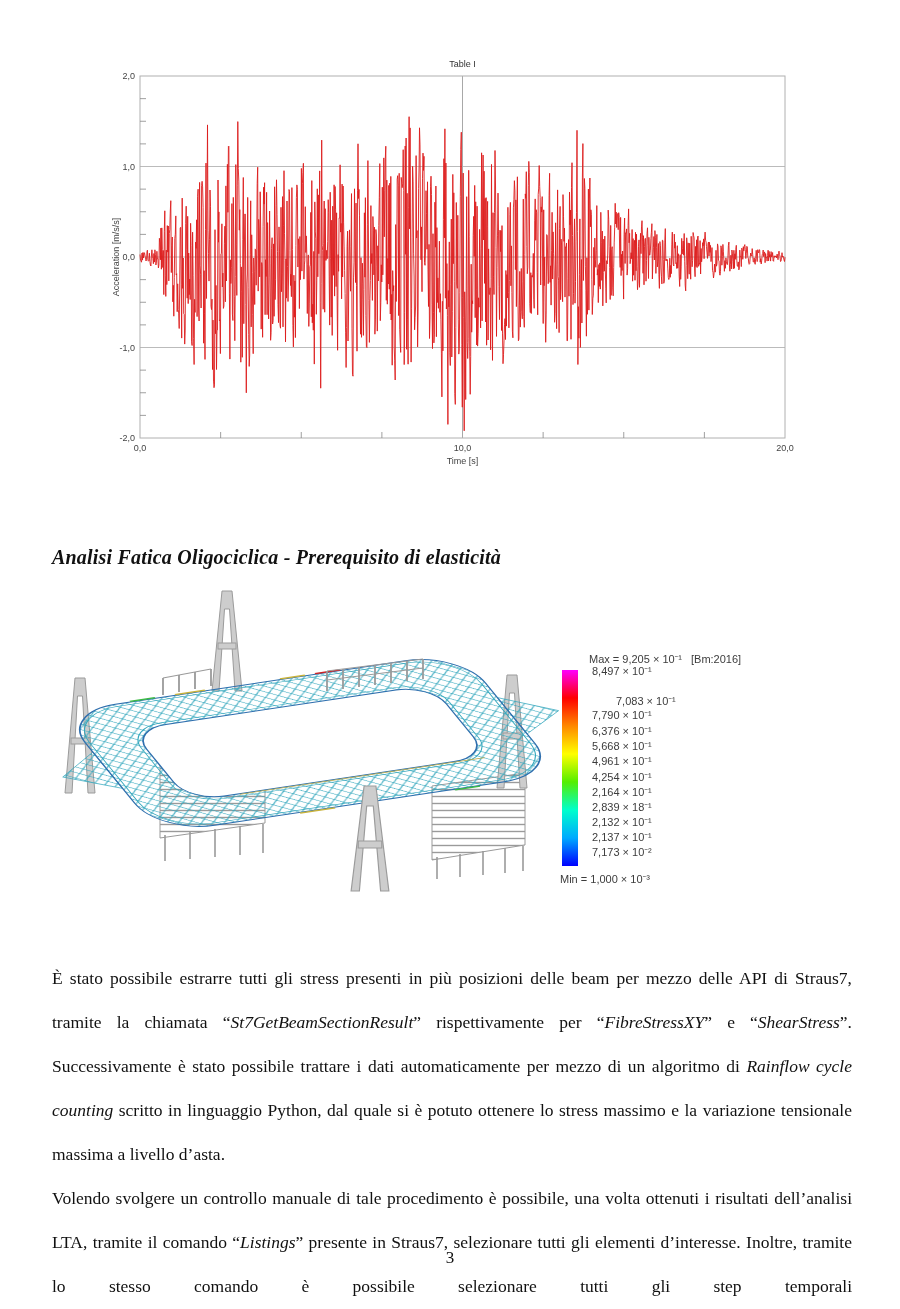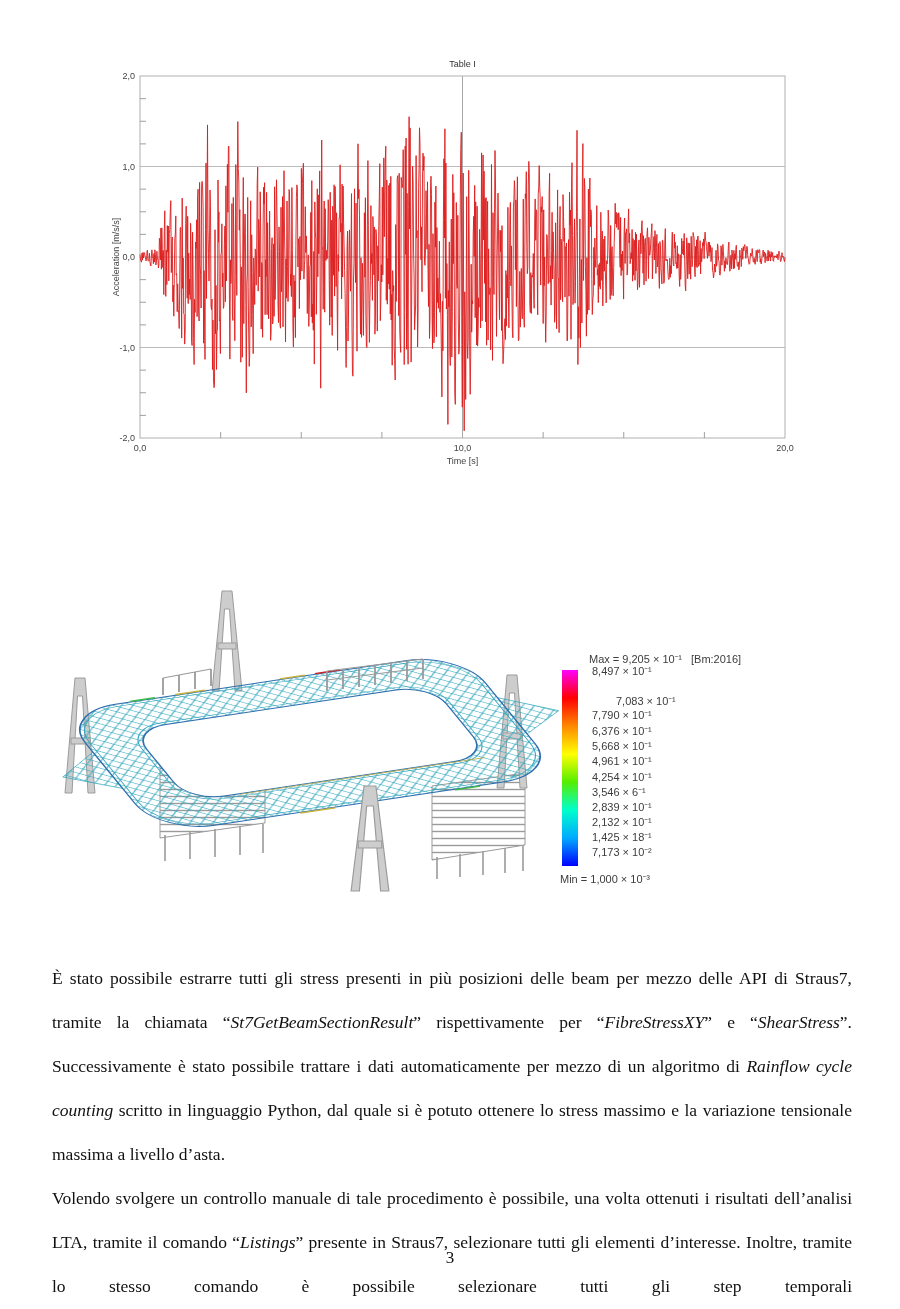--- a/index.html
+++ b/index.html
@@ -85,20 +85,21 @@
         <text x="352.5" y="395" text-anchor="middle" class="tick">10,0</text>
         <text x="675" y="395" text-anchor="middle" class="tick">20,0</text>
         <text x="352.5" y="408" text-anchor="middle" class="tick">Time [s]</text>
         <text x="352.5" y="11" text-anchor="middle" class="ctitle">Table I</text>
         <text transform="translate(9,201) rotate(-90)" text-anchor="middle" class="tick">Acceleration [m/s/s]</text>
         <polyline points="30.0,198.5 30.5,204.0 31.0,204.9 31.5,206.2 32.0,197.0 32.5,204.1 33.0,196.4 33.5,202.0 34.0,197.1 34.5,196.8 35.0,200.0 35.5,201.9 36.0,205.0 36.5,203.6 37.0,195.5 37.4,194.2 37.9,203.9 38.4,205.2 38.9,204.7 39.4,197.2 39.9,205.4 40.4,209.0 40.9,210.0 41.4,200.0 41.9,193.8 42.4,200.2 42.9,202.3 43.4,207.7 43.9,197.5 44.4,206.1 44.9,193.8 45.4,198.3 45.9,209.0 46.4,206.1 46.9,195.3 47.4,202.9 47.9,202.6 48.4,211.9 48.9,209.1 49.4,182.3 49.9,186.9 50.4,203.8 50.9,172.1 51.4,213.2 51.8,171.9 52.3,193.7 52.8,211.5 53.3,194.5 53.8,238.6 54.3,175.3 54.8,154.8 55.3,219.9 55.8,240.4 56.3,194.1 56.8,228.6 57.3,169.6 57.8,196.1 58.3,170.0 58.8,224.9 59.3,177.6 59.8,173.4 60.3,155.0 60.8,144.7 61.3,216.6 61.8,189.6 62.3,181.0 62.8,245.8 63.3,229.3 63.8,260.2 64.3,221.7 64.8,182.5 65.3,178.3 65.8,159.9 66.2,218.9 66.7,217.7 67.2,255.7 67.7,227.8 68.2,253.6 68.7,257.1 69.2,272.5 69.7,230.0 70.2,171.9 70.7,171.3 71.2,228.2 71.7,282.1 72.2,142.1 72.7,232.4 73.2,202.0 73.7,257.7 74.2,258.4 74.7,288.1 75.2,274.1 75.7,167.5 76.2,150.2 76.7,193.9 77.2,242.2 77.7,160.3 78.2,247.6 78.7,197.0 79.2,238.7 79.7,223.1 80.2,243.5 80.6,167.3 81.1,189.6 81.6,285.7 82.1,289.5 82.6,176.2 83.1,219.3 83.6,282.3 84.1,308.5 84.6,243.3 85.1,256.4 85.6,186.1 86.1,192.4 86.6,163.8 87.1,260.6 87.6,140.6 88.1,133.2 88.6,253.0 89.1,265.0 89.6,126.4 90.1,209.2 90.6,218.2 91.1,252.0 91.6,129.5 92.1,125.3 92.6,130.9 93.1,151.3 93.6,287.2 94.1,214.7 94.5,257.8 95.0,303.4 95.5,173.5 96.0,107.1 96.5,242.5 97.0,154.8 97.5,68.9 98.0,174.6 98.5,197.7 99.0,225.1 99.5,183.2 100.0,134.0 100.5,150.3 101.0,250.3 101.5,253.6 102.0,243.1 102.5,313.5 103.0,264.1 103.5,325.1 104.0,331.7 104.5,328.9 105.0,173.7 105.5,277.7 106.0,229.4 106.5,313.5 107.0,274.8 107.5,274.0 108.0,124.0 108.5,186.2 108.9,155.9 109.4,264.9 109.9,263.8 110.4,297.6 110.9,197.9 111.4,197.4 111.9,167.8 112.4,231.0 112.9,217.1 113.4,252.4 113.9,250.0 114.4,187.3 114.9,170.2 115.4,245.8 115.9,129.9 116.4,225.0 116.9,171.5 117.4,108.3 117.9,156.3 118.4,90.5 118.9,90.0 119.4,237.1 119.9,303.1 120.4,203.8 120.9,227.5 121.4,211.3 121.9,147.6 122.4,258.1 122.9,264.5 123.3,141.4 123.8,181.9 124.3,240.6 124.8,284.7 125.3,220.4 125.8,108.6 126.3,188.9 126.8,239.4 127.3,129.9 127.8,65.6 128.3,112.4 128.8,125.1 129.3,174.2 129.8,153.6 130.3,207.4 130.8,306.2 131.3,210.9 131.8,235.5 132.3,301.3 132.8,183.3 133.3,121.5 133.8,267.7 134.3,199.0 134.8,158.0 135.3,158.1 135.8,248.5 136.3,336.8 136.8,228.1 137.3,218.0 137.7,141.4 138.2,231.8 138.7,278.7 139.2,310.4 139.7,299.1 140.2,198.4 140.7,144.8 141.2,270.9 141.7,178.8 142.2,216.6 142.7,258.7 143.2,297.7 143.7,202.0 144.2,215.6 144.7,248.5 145.2,192.9 145.7,193.4 146.2,229.2 146.7,193.6 147.2,127.5 147.7,111.2 148.2,235.1 148.7,163.4 149.2,174.9 149.7,220.9 150.2,135.8 150.7,173.0 151.2,273.1 151.7,206.6 152.1,210.3 152.6,281.3 153.1,170.3 153.6,131.2 154.1,148.1 154.6,126.7 155.1,258.7 155.6,203.7 156.1,220.5 156.6,136.3 157.1,258.7 157.6,166.6 158.1,228.1 158.6,262.9 159.1,221.9 159.6,155.0 160.1,207.9 160.6,284.3 161.1,276.4 161.6,192.6 162.1,181.7 162.6,268.0 163.1,264.7 163.6,187.9 164.1,260.3 164.6,130.8 165.1,243.6 165.6,223.7 166.1,149.3 166.5,123.8 167.0,158.6 167.5,195.3 168.0,248.4 168.5,266.6 169.0,170.9 169.5,195.1 170.0,269.3 170.5,272.2 171.0,151.3 171.5,235.7 172.0,217.9 172.5,140.6 173.0,270.9 173.5,169.1 174.0,114.7 174.5,177.8 175.0,204.7 175.5,285.9 176.0,202.9 176.5,242.1 177.0,145.0 177.5,210.5 178.0,245.5 178.5,226.0 179.0,133.5 179.5,135.3 180.0,194.5 180.5,229.5 180.9,218.1 181.4,240.7 181.9,131.6 182.4,193.6 182.9,269.4 183.4,290.9 183.9,219.2 184.4,261.2 184.9,224.9 185.4,281.6 185.9,189.5 186.4,141.5 186.9,128.9 187.4,133.3 187.9,211.0 188.4,182.8 188.9,189.2 189.4,252.6 189.9,180.5 190.4,223.7 190.9,205.8 191.4,112.4 191.9,215.1 192.4,127.8 192.9,116.5 193.4,107.3 193.9,223.1 194.4,208.9 194.8,204.8 195.3,150.7 195.8,196.5 196.3,179.9 196.8,198.8 197.3,257.5 197.8,208.3 198.3,198.9 198.8,270.4 199.3,247.1 199.8,210.7 200.3,208.8 200.8,156.4 201.3,260.8 201.8,124.6 202.3,266.8 202.8,248.2 203.3,274.2 203.8,195.4 204.3,308.1 204.8,145.9 205.3,175.9 205.8,182.7 206.3,258.3 206.8,224.8 207.3,132.8 207.8,220.8 208.3,138.9 208.8,197.7 209.2,171.0 209.7,114.9 210.2,246.9 210.7,332.2 211.2,227.2 211.7,84.1 212.2,189.4 212.7,194.5 213.2,253.2 213.7,187.8 214.2,145.0 214.7,256.2 215.2,152.7 215.7,204.3 216.2,204.3 216.7,194.3 217.2,202.7 217.7,185.3 218.2,143.7 218.7,156.8 219.2,220.9 219.7,269.1 220.2,136.2 220.7,202.4 221.2,261.1 221.7,164.2 222.2,279.4 222.7,150.2 223.2,164.2 223.6,219.3 224.1,128.8 224.6,240.1 225.1,130.5 225.6,153.7 226.1,230.6 226.6,156.8 227.1,239.8 227.6,294.3 228.1,198.6 228.6,215.3 229.1,161.9 229.6,162.2 230.1,108.8 230.6,176.1 231.1,167.4 231.6,242.9 232.1,128.1 232.6,221.0 233.1,130.0 233.6,166.9 234.1,190.1 234.6,214.4 235.1,237.6 235.6,276.9 236.1,311.5 236.6,271.7 237.1,190.4 237.6,175.1 238.0,285.0 238.5,258.0 239.0,195.1 239.5,173.9 240.0,211.1 240.5,235.2 241.0,190.6 241.5,137.6 242.0,272.9 242.5,318.5 243.0,320.2 243.5,221.9 244.0,206.2 244.5,132.8 245.0,194.6 245.5,226.5 246.0,147.1 246.5,229.4 247.0,295.2 247.5,134.2 248.0,87.8 248.5,142.5 249.0,133.4 249.5,159.9 250.0,235.0 250.5,278.2 251.0,201.7 251.5,281.3 252.0,243.6 252.4,207.2 252.9,227.2 253.4,279.4 253.9,233.5 254.4,156.8 254.9,221.2 255.4,141.7 255.9,259.6 256.4,290.5 256.9,291.6 257.4,168.1 257.9,104.6 258.4,175.0 258.9,244.7 259.4,286.4 259.9,242.8 260.4,224.6 260.9,149.6 261.4,207.5 261.9,197.5 262.4,244.4 262.9,160.5 263.4,174.1 263.9,218.9 264.4,171.1 264.9,278.2 265.4,263.1 265.9,173.5 266.4,179.0 266.8,210.9 267.3,275.1 267.8,189.8 268.3,224.9 268.8,169.3 269.3,141.6 269.8,107.6 270.3,264.7 270.8,246.3 271.3,208.8 271.8,226.0 272.3,131.2 272.8,218.9 273.3,166.0 273.8,101.9 274.3,180.8 274.8,134.7 275.3,102.6 275.8,90.2 276.3,244.3 276.8,124.1 277.3,248.2 277.8,202.5 278.3,228.0 278.8,129.4 279.3,233.2 279.8,127.2 280.3,258.0 280.8,120.4 281.2,264.0 281.7,238.4 282.2,309.2 282.7,214.6 283.2,235.1 283.7,229.6 284.2,291.5 284.7,304.2 285.2,324.0 285.7,168.6 286.2,245.5 286.7,214.1 287.2,123.3 287.7,119.7 288.2,129.3 288.7,259.6 289.2,117.3 289.7,273.2 290.2,286.8 290.7,296.4 291.2,121.4 291.7,126.0 292.2,131.7 292.7,127.9 293.2,93.7 293.7,134.3 294.2,308.6 294.7,256.6 295.2,90.0 295.6,198.3 296.1,82.0 296.6,293.3 297.1,137.3 297.6,263.9 298.1,308.2 298.6,151.9 299.1,60.7 299.6,172.9 300.1,71.9 300.6,194.0 301.1,306.1 301.6,252.8 302.1,181.9 302.6,110.3 303.1,125.9 303.6,197.1 304.1,220.0 304.6,273.8 305.1,261.5 305.6,250.0 306.1,99.6 306.6,182.0 307.1,174.6 307.6,290.9 308.1,255.1 308.6,132.3 309.1,110.1 309.5,71.8 310.0,88.9 310.5,173.0 311.0,203.8 311.5,170.9 312.0,235.7 312.5,122.2 313.0,97.1 313.5,114.4 314.0,100.3 314.5,206.6 315.0,209.3 315.5,195.0 316.0,134.7 316.5,157.3 317.0,193.2 317.5,125.8 318.0,213.8 318.5,250.5 319.0,188.4 319.5,282.5 320.0,263.1 320.5,130.8 321.0,120.2 321.5,138.6 322.0,248.8 322.5,292.6 323.0,177.7 323.5,256.8 323.9,286.9 324.4,278.9 324.9,146.2 325.4,191.2 325.9,130.0 326.4,280.7 326.9,171.6 327.4,246.5 327.9,221.9 328.4,252.3 328.9,233.0 329.4,185.2 329.9,256.3 330.4,237.7 330.9,263.7 331.4,297.1 331.9,340.9 332.4,245.3 332.9,294.9 333.4,163.5 333.9,102.7 334.4,181.9 334.9,72.8 335.4,242.2 335.9,107.0 336.4,253.0 336.9,207.6 337.4,259.6 337.9,368.4 338.3,234.5 338.8,250.9 339.3,185.9 339.8,296.8 340.3,309.5 340.8,228.9 341.3,163.1 341.8,301.0 342.3,255.6 342.8,118.4 343.3,207.7 343.8,136.8 344.3,225.2 344.8,337.7 345.3,348.4 345.8,271.3 346.3,146.5 346.8,228.1 347.3,232.3 347.8,159.3 348.3,263.9 348.8,298.1 349.3,292.7 349.8,236.2 350.3,140.8 350.8,93.4 351.3,76.2 351.8,288.8 352.3,351.2 352.7,241.7 353.2,117.1 353.7,261.8 354.2,374.8 354.7,235.8 355.2,265.9 355.7,343.5 356.2,232.9 356.7,140.7 357.2,286.6 357.7,302.5 358.2,282.8 358.7,114.3 359.2,180.2 359.7,295.9 360.2,338.3 360.7,300.4 361.2,208.2 361.7,276.2 362.2,244.7 362.7,247.7 363.2,179.4 363.7,160.4 364.2,200.4 364.7,129.4 365.2,261.7 365.7,145.8 366.2,233.4 366.7,289.0 367.1,150.2 367.6,290.1 368.1,277.2 368.6,241.8 369.1,251.2 369.6,173.4 370.1,208.0 370.6,272.0 371.1,192.7 371.6,96.8 372.1,264.9 372.6,142.0 373.1,99.0 373.6,184.0 374.1,115.2 374.6,227.4 375.1,142.4 375.6,266.0 376.1,141.6 376.6,289.2 377.1,170.6 377.6,145.4 378.1,284.0 378.6,192.9 379.1,237.8 379.6,238.5 380.1,231.8 380.6,293.8 381.1,222.5 381.5,108.4 382.0,231.3 382.5,304.4 383.0,156.7 383.5,220.2 384.0,238.5 384.5,156.4 385.0,94.5 385.5,129.0 386.0,191.4 386.5,280.4 387.0,211.5 387.5,179.9 388.0,137.1 388.5,175.1 389.0,230.4 389.5,263.6 390.0,174.2 390.5,195.6 391.0,174.6 391.5,274.5 392.0,169.6 392.5,277.9 393.0,307.7 393.5,298.7 394.0,284.9 394.5,268.5 395.0,262.6 395.5,283.5 395.9,214.5 396.4,270.1 396.9,218.6 397.4,241.9 397.9,151.3 398.4,236.8 398.9,271.9 399.4,224.5 399.9,158.6 400.4,146.4 400.9,229.8 401.4,189.9 401.9,236.7 402.4,275.2 402.9,281.8 403.4,151.9 403.9,143.7 404.4,124.7 404.9,134.8 405.4,213.6 405.9,143.9 406.4,250.6 406.9,156.3 407.4,120.8 407.9,233.0 408.4,284.8 408.9,283.1 409.4,249.9 409.8,215.4 410.3,271.1 410.8,256.3 411.3,212.5 411.8,255.4 412.3,262.8 412.8,225.9 413.3,143.1 413.8,260.4 414.3,271.3 414.8,198.3 415.3,137.9 415.8,142.4 416.3,115.7 416.8,190.4 417.3,217.7 417.8,211.2 418.3,129.7 418.8,105.4 419.3,116.5 419.8,247.5 420.3,256.6 420.8,216.7 421.3,257.5 421.8,219.5 422.3,221.2 422.8,218.0 423.3,197.4 423.8,243.7 424.2,252.3 424.7,164.2 425.2,142.9 425.7,184.3 426.2,153.7 426.7,156.7 427.2,216.7 427.7,258.8 428.2,138.6 428.7,132.1 429.2,109.5 429.7,130.6 430.2,141.5 430.7,229.0 431.2,150.9 431.7,156.1 432.2,140.6 432.7,225.9 433.2,267.5 433.7,153.8 434.2,229.7 434.7,201.0 435.2,254.1 435.7,286.3 436.2,258.1 436.7,178.6 437.2,179.6 437.7,205.0 438.2,227.7 438.6,222.0 439.1,139.4 439.6,117.3 440.1,226.4 440.6,209.8 441.1,249.1 441.6,194.3 442.1,156.3 442.6,223.0 443.1,175.9 443.6,197.7 444.1,214.1 444.6,266.3 445.1,257.3 445.6,166.8 446.1,218.0 446.6,272.7 447.1,208.9 447.6,133.9 448.1,220.6 448.6,224.1 449.1,276.6 449.6,172.6 450.1,150.4 450.6,243.7 451.1,183.1 451.6,189.0 452.1,233.9 452.6,245.7 453.0,138.6 453.5,160.2 454.0,185.4 454.5,172.1 455.0,241.1 455.5,190.8 456.0,191.3 456.5,187.0 457.0,284.9 457.5,284.6 458.0,222.6 458.5,183.6 459.0,240.2 459.5,136.1 460.0,168.8 460.5,154.1 461.0,283.3 461.5,131.5 462.0,106.7 462.5,179.6 463.0,248.6 463.5,237.5 464.0,189.9 464.5,162.9 465.0,247.2 465.5,225.6 466.0,185.1 466.5,156.7 467.0,74.3 467.4,175.7 467.9,308.5 468.4,250.7 468.9,282.2 469.4,218.5 469.9,162.9 470.4,291.4 470.9,232.4 471.4,203.5 471.9,267.0 472.4,121.1 472.9,87.6 473.4,224.5 473.9,183.0 474.4,122.5 474.9,132.3 475.4,210.8 475.9,234.2 476.4,280.2 476.9,201.7 477.4,258.3 477.9,234.4 478.4,133.1 478.9,254.1 479.4,144.0 479.9,122.0 480.4,170.8 480.9,153.8 481.4,158.7 481.8,223.7 482.3,258.5 482.8,242.8 483.3,239.1 483.8,191.4 484.3,229.2 484.8,182.1 485.3,203.7 485.8,211.3 486.3,194.8 486.8,149.6 487.3,219.1 487.8,213.4 488.3,246.6 488.8,208.6 489.3,230.4 489.8,206.9 490.3,233.1 490.8,156.3 491.3,186.2 491.8,224.4 492.3,175.1 492.8,249.9 493.3,216.6 493.8,183.1 494.3,215.2 494.8,180.1 495.3,213.9 495.8,232.2 496.2,246.9 496.7,204.7 497.2,207.9 497.7,198.0 498.2,154.1 498.7,163.2 499.2,190.8 499.7,211.5 500.2,243.5 500.7,169.4 501.2,239.4 501.7,193.6 502.2,190.7 502.7,231.9 503.2,239.8 503.7,211.7 504.2,186.9 504.7,171.2 505.2,147.3 505.7,168.0 506.2,156.1 506.7,171.5 507.2,158.5 507.7,157.5 508.2,173.7 508.7,156.7 509.2,161.4 509.7,199.0 510.2,211.4 510.6,161.4 511.1,219.6 511.6,198.3 512.1,214.5 512.6,195.0 513.1,211.5 513.6,243.1 514.1,178.2 514.6,162.0 515.1,207.5 515.6,176.9 516.1,177.3 516.6,172.9 517.1,219.1 517.6,212.8 518.1,169.4 518.6,152.9 519.1,186.8 519.6,177.3 520.1,207.7 520.6,203.5 521.1,196.7 521.6,202.7 522.1,173.5 522.6,225.2 523.1,182.6 523.6,219.2 524.1,187.7 524.5,184.4 525.0,224.3 525.5,176.3 526.0,214.8 526.5,178.2 527.0,210.6 527.5,233.7 528.0,227.1 528.5,190.5 529.0,183.9 529.5,231.3 530.0,201.1 530.5,177.3 531.0,197.7 531.5,170.9 532.0,164.7 532.5,181.1 533.0,217.3 533.5,179.7 534.0,228.8 534.5,190.3 535.0,182.5 535.5,182.4 536.0,225.2 536.5,204.5 537.0,177.7 537.5,171.8 538.0,189.4 538.5,222.5 538.9,181.3 539.4,199.0 539.9,199.3 540.4,194.1 540.9,182.6 541.4,176.3 541.9,167.7 542.4,223.0 542.9,202.4 543.4,191.7 543.9,180.5 544.4,204.0 544.9,174.6 545.4,181.2 545.9,217.4 546.4,191.4 546.9,178.4 547.4,210.9 547.9,205.4 548.4,187.5 548.9,218.3 549.4,232.4 549.9,185.6 550.4,189.7 550.9,212.0 551.4,220.4 551.9,227.9 552.4,184.2 552.9,184.5 553.3,203.7 553.8,227.3 554.3,225.1 554.8,186.1 555.3,172.6 555.8,204.6 556.3,203.2 556.8,204.8 557.3,203.5 557.8,212.9 558.3,221.4 558.8,223.5 559.3,221.7 559.8,202.2 560.3,221.3 560.8,209.4 561.3,217.7 561.8,188.9 562.3,176.1 562.8,202.0 563.3,208.6 563.8,210.0 564.3,178.1 564.8,192.2 565.3,186.1 565.8,207.6 566.3,206.7 566.8,212.5 567.3,189.7 567.7,212.1 568.2,197.7 568.7,200.2 569.2,220.1 569.7,230.5 570.2,198.7 570.7,223.3 571.2,210.9 571.7,182.4 572.2,198.1 572.7,192.6 573.2,185.0 573.7,199.2 574.2,177.5 574.7,205.2 575.2,229.1 575.7,234.9 576.2,209.7 576.7,181.8 577.2,189.1 577.7,222.7 578.2,186.9 578.7,205.0 579.2,218.2 579.7,187.2 580.2,203.6 580.7,223.2 581.2,180.3 581.7,202.8 582.1,210.8 582.6,204.6 583.1,176.5 583.6,179.6 584.1,181.8 584.6,212.9 585.1,220.7 585.6,190.4 586.1,210.6 586.6,183.8 587.1,211.6 587.6,180.8 588.1,180.0 588.6,210.3 589.1,207.3 589.6,208.3 590.1,184.6 590.6,218.0 591.1,192.5 591.6,205.8 592.1,200.7 592.6,186.7 593.1,189.8 593.6,182.9 594.1,202.7 594.6,183.1 595.1,176.1 595.6,184.3 596.1,186.1 596.5,190.6 597.0,196.8 597.5,202.4 598.0,187.8 598.5,186.0 599.0,200.1 599.5,186.3 600.0,196.4 600.5,189.4 601.0,205.6 601.5,200.3 602.0,191.6 602.5,214.6 603.0,216.2 603.5,222.0 604.0,217.9 604.5,208.1 605.0,216.1 605.5,215.9 606.0,194.3 606.5,210.2 607.0,207.6 607.5,187.9 608.0,190.2 608.5,204.4 609.0,204.7 609.5,217.6 610.0,219.2 610.5,215.7 610.9,189.8 611.4,191.4 611.9,209.2 612.4,200.7 612.9,188.4 613.4,195.8 613.9,204.9 614.4,215.3 614.9,204.6 615.4,212.3 615.9,201.8 616.4,205.4 616.9,208.2 617.4,208.7 617.9,201.8 618.4,189.6 618.9,186.1 619.4,209.0 619.9,215.2 620.4,208.2 620.9,199.2 621.4,212.9 621.9,194.0 622.4,197.2 622.9,205.3 623.4,212.8 623.9,194.3 624.4,212.3 624.8,197.8 625.3,203.3 625.8,193.3 626.3,189.3 626.8,204.2 627.3,210.0 627.8,210.5 628.3,205.9 628.8,213.9 629.3,212.8 629.8,194.1 630.3,201.1 630.8,200.5 631.3,210.6 631.8,192.1 632.3,194.3 632.8,203.3 633.3,190.7 633.8,194.9 634.3,190.3 634.8,188.6 635.3,193.6 635.8,202.5 636.3,197.8 636.8,190.3 637.3,191.0 637.8,201.2 638.3,202.2 638.8,207.3 639.2,208.3 639.7,207.8 640.2,201.1 640.7,197.0 641.2,200.0 641.7,200.0 642.2,192.6 642.7,198.5 643.2,205.6 643.7,206.2 644.2,201.8 644.7,206.9 645.2,208.3 645.7,202.3 646.2,194.3 646.7,200.3 647.2,205.6 647.7,193.7 648.2,196.1 648.7,196.9 649.2,193.6 649.7,193.9 650.2,206.2 650.7,202.6 651.2,208.0 651.7,204.9 652.2,198.9 652.7,197.5 653.2,194.0 653.6,200.6 654.1,197.7 654.6,195.9 655.1,206.7 655.6,197.5 656.1,201.6 656.6,201.1 657.1,205.1 657.6,199.6 658.1,194.2 658.6,204.9 659.1,195.4 659.6,201.1 660.1,198.5 660.6,205.1 661.1,195.6 661.6,201.0 662.1,200.2 662.6,196.5 663.1,204.8 663.6,205.3 664.1,199.8 664.6,201.3 665.1,199.9 665.6,200.9 666.1,199.8 666.6,201.9 667.1,198.1 667.6,199.9 668.0,203.7 668.5,197.4 669.0,195.1 669.5,198.5 670.0,200.3 670.5,205.5 671.0,205.2 671.5,201.6 672.0,196.7 672.5,201.1 673.0,200.0 673.5,202.1 674.0,203.9 674.5,205.5 675.0,201.2" fill="none" stroke="#dd1c1c" stroke-width="0.9"></polyline>
       </svg>
   </div>
 
 
+  <h2 id="heading">Analisi Fatica Oligociclica - Prerequisito di elasticità</h2>
 
   <div id="figure3">
     <svg id="structure-svg" viewBox="0 0 510 322">
       <defs>
         <pattern id="xh" width="13" height="13" patternUnits="userSpaceOnUse">
           <path d="M0,13 L13,0 M0,0 L13,13" class="sk-truss" stroke-width="1" fill="none"></path>
         </pattern>
         <pattern id="hl" width="8" height="7" patternUnits="userSpaceOnUse">
           <line x1="0" y1="3.5" x2="8" y2="3.5" class="sk-frame" stroke-width="1.4"></line>
         </pattern>
@@ -187,24 +188,24 @@
       </div>
       <div class="legend-bar" id="legend-bar" style="background: linear-gradient(rgb(255, 0, 255), rgb(255, 0, 0), rgb(255, 136, 0), rgb(255, 255, 0), rgb(85, 238, 0), rgb(0, 255, 204), rgb(0, 170, 255), rgb(0, 0, 255));"></div>
       <div id="legend-values">
           <div class="lv" style="top: 12px;">8,497 × 10⁻¹</div>
           <div class="lv" style="top: 56px;">7,790 × 10⁻¹</div>
           <div class="lv" style="top: 42px; margin-left: 24px;">7,083 × 10⁻¹</div>
           <div class="lv" style="top: 72.3077px;">6,376 × 10⁻¹</div>
           <div class="lv" style="top: 87.3846px;">5,668 × 10⁻¹</div>
           <div class="lv" style="top: 102.462px;">4,961 × 10⁻¹</div>
           <div class="lv" style="top: 117.538px;">4,254 × 10⁻¹</div>
-          <div class="lv" style="top: 132.615px;">3,546 × 6⁻¹</div>
-          <div class="lv" style="top: 147.692px;">2,839 × 10⁻¹</div>
+          <div class="lv" style="top: 132.615px;">2,164 × 10⁻¹</div>
+          <div class="lv" style="top: 147.692px;">2,839 × 18⁻¹</div>
           <div class="lv" style="top: 162.769px;">2,132 × 10⁻¹</div>
-          <div class="lv" style="top: 177.846px;">1,425 × 18⁻¹</div>
+          <div class="lv" style="top: 177.846px;">2,137 × 10⁻¹</div>
           <div class="lv" style="top: 192.923px;">7,173 × 10⁻²</div>
         </div>
       <div class="legend-min">Min = 1,000 × 10⁻³</div>
     </div>
   </div>
 
 
   <div id="bodytext">
     <p class="bp"><span>È stato possibile estrarre tutti gli stress presenti in più posizioni delle beam per mezzo delle API di Straus7, tramite la chiamata “</span><span style="font-style: italic;">St7GetBeamSectionResult</span><span>” rispettivamente per “</span><span style="font-style: italic;">FibreStressXY</span><span>” e “</span><span style="font-style: italic;">ShearStress</span><span>”. Successivamente è stato possibile trattare i dati automaticamente per mezzo di un algoritmo di </span><span style="font-style: italic;">Rainflow cycle counting</span><span> scritto in linguaggio Python, dal quale si è potuto ottenere lo stress massimo e la variazione tensionale massima a livello d’asta.</span></p>
     <p class="bp last-just"><span>Volendo svolgere un controllo manuale di tale procedimento è possibile, una volta ottenuti i risultati dell’analisi LTA, tramite il comando “</span><span style="font-style: italic;">Listings</span><span>” presente in Straus7, selezionare tutti gli elementi d’interesse. Inoltre, tramite lo stesso comando è possibile selezionare tutti gli step temporali</span></p>

